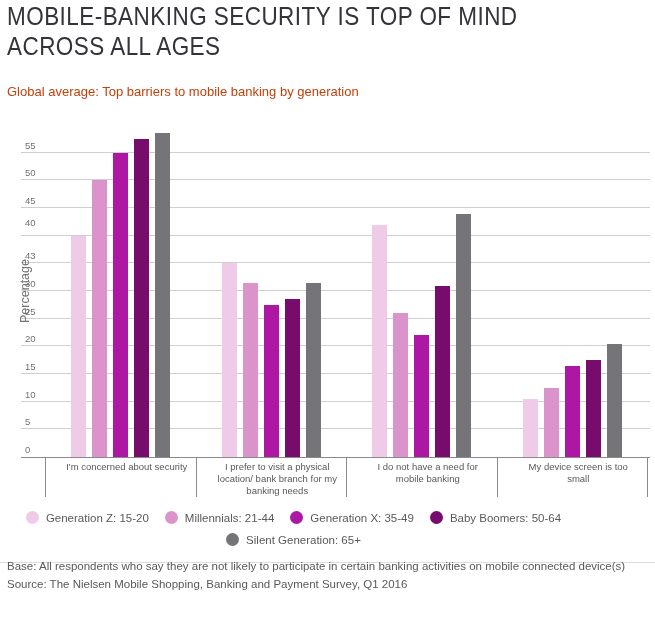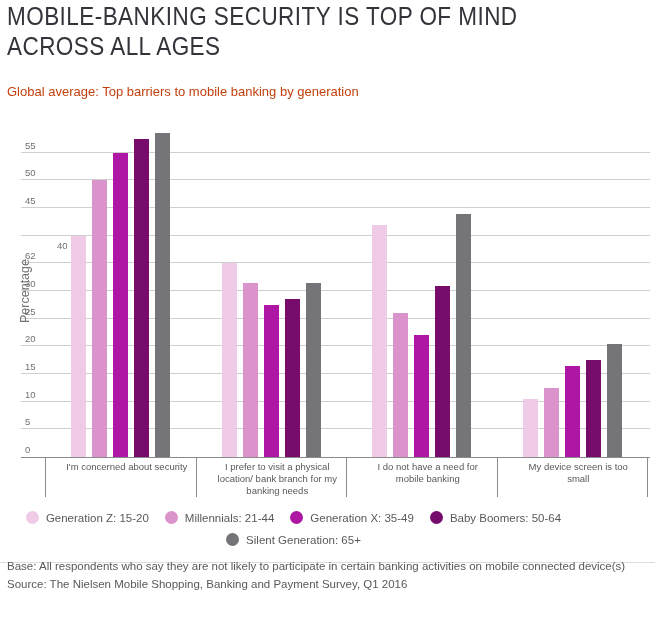--- a/index.html
+++ b/index.html
@@ -83,22 +83,22 @@
         <div class="gridline" style="bottom: 304.333px;"></div>
       </div>
     <div id="yticks">
         <div class="ytick" style="bottom: 2px;">0</div>
         <div class="ytick" style="bottom: 29.6667px;">5</div>
         <div class="ytick" style="bottom: 57.3333px;">10</div>
         <div class="ytick" style="bottom: 85px;">15</div>
         <div class="ytick" style="bottom: 112.667px;">20</div>
         <div class="ytick" style="bottom: 140.333px;">25</div>
         <div class="ytick" style="bottom: 168px;">30</div>
-        <div class="ytick" style="bottom: 195.667px;">62</div>
-        <div class="ytick" style="bottom: 206px; margin-left: 32px;">40</div>
+        <div class="ytick" style="bottom: 195.667px;">43</div>
+        <div class="ytick" style="bottom: 229px;">40</div>
         <div class="ytick" style="bottom: 251px;">45</div>
         <div class="ytick" style="bottom: 278.667px;">50</div>
         <div class="ytick" style="bottom: 306.333px;">55</div>
       </div>
     <div class="ylabel">Percentage</div>
     <div class="bars-row" id="bars-row">
         <div class="bar-group">
           <div class="bar" title="Generation Z: 15-20 — I'm concerned about security: 40" style="height: 221.3px; background: rgb(239, 203, 231);"></div>
           <div class="bar" title="Millennials: 21-34 — I'm concerned about security: 50" style="height: 276.7px; background: rgb(219, 147, 203);"></div>
           <div class="bar" title="Generation X: 35-49 — I'm concerned about security: 55" style="height: 304.3px; background: rgb(173, 23, 163);"></div>

